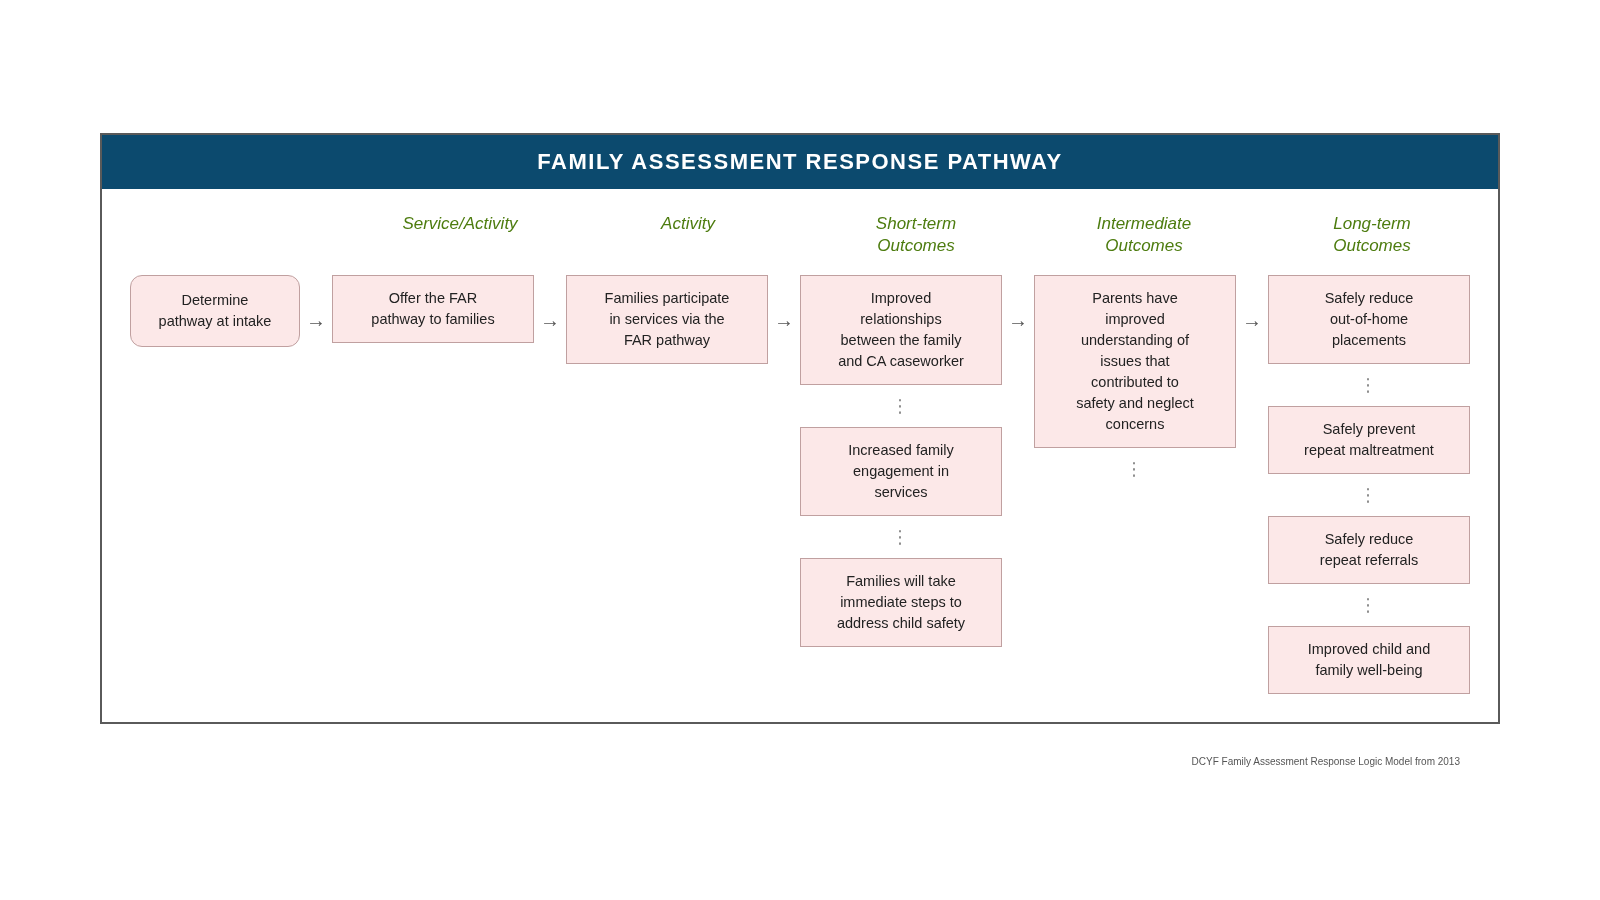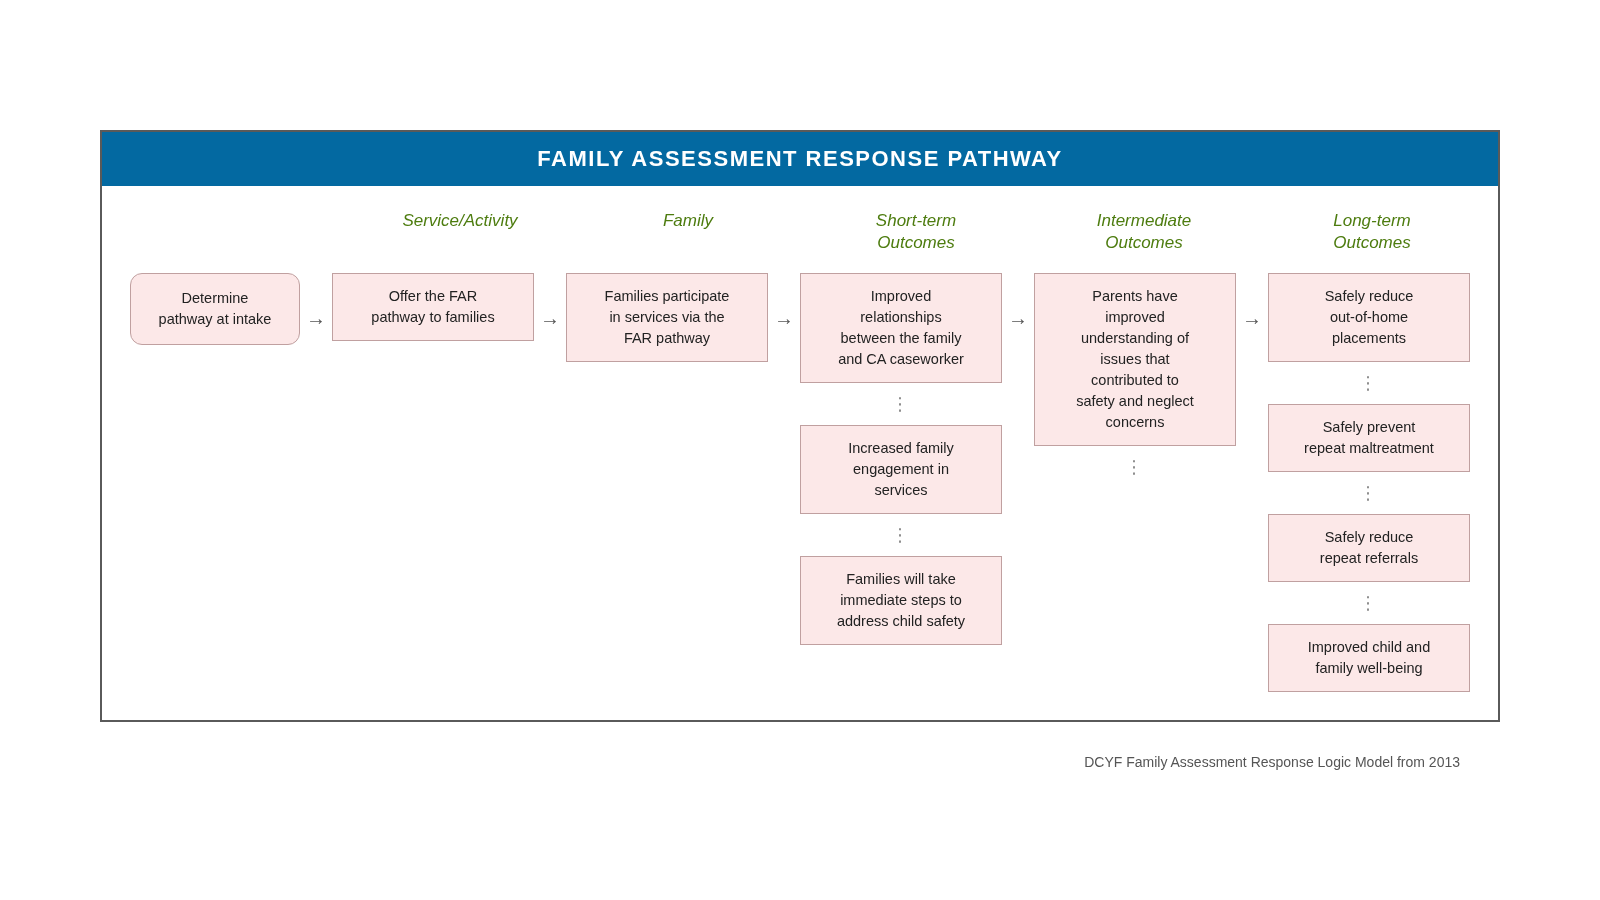--- a/index.html
+++ b/index.html
@@ -21,21 +21,21 @@
       width: 1400px;
     }
 
     .diagram-container {
       border: 2px solid #5a5a5a;
       width: 100%;
       background: #ffffff;
     }
 
     .header-bar {
-      background: #0369a1;
+      background: #0c4a6e;
       padding: 14px 20px;
       text-align: center;
     }
 
     .header-bar-title {
       color: #ffffff;
       font-size: 22px;
       font-weight: bold;
       letter-spacing: 1.5px;
     }
@@ -136,21 +136,21 @@
       padding: 14px 16px;
       text-align: center;
       font-size: 14.5px;
       color: #222;
       line-height: 1.45;
       width: 100%;
     }
 
     .footer-caption {
       margin-top: 32px;
-      font-size: 14px;
+      font-size: 10px;
       color: #555;
       text-align: right;
       width: 100%;
       padding-right: 40px;
     }
   </style>
 </head>
 <body>
 
 <div class="page-wrapper">
@@ -160,21 +160,21 @@
     </div>
     <div class="diagram-body">
 
       <div class="column-headers">
         <div class="col-header-spacer"></div>
 
         <div style="width:32px;flex-shrink:0;"></div>
         <div class="col-header">Service/Activity</div>
 
         <div style="width:32px;flex-shrink:0;"></div>
-        <div class="col-header">Family</div>
+        <div class="col-header">Activity</div>
 
         <div style="width:32px;flex-shrink:0;"></div>
         <div class="col-header">Short-term<br>Outcomes</div>
 
         <div style="width:32px;flex-shrink:0;"></div>
         <div class="col-header">Intermediate<br>Outcomes</div>
 
         <div style="width:32px;flex-shrink:0;"></div>
         <div class="col-header">Long-term<br>Outcomes</div>
       </div>

